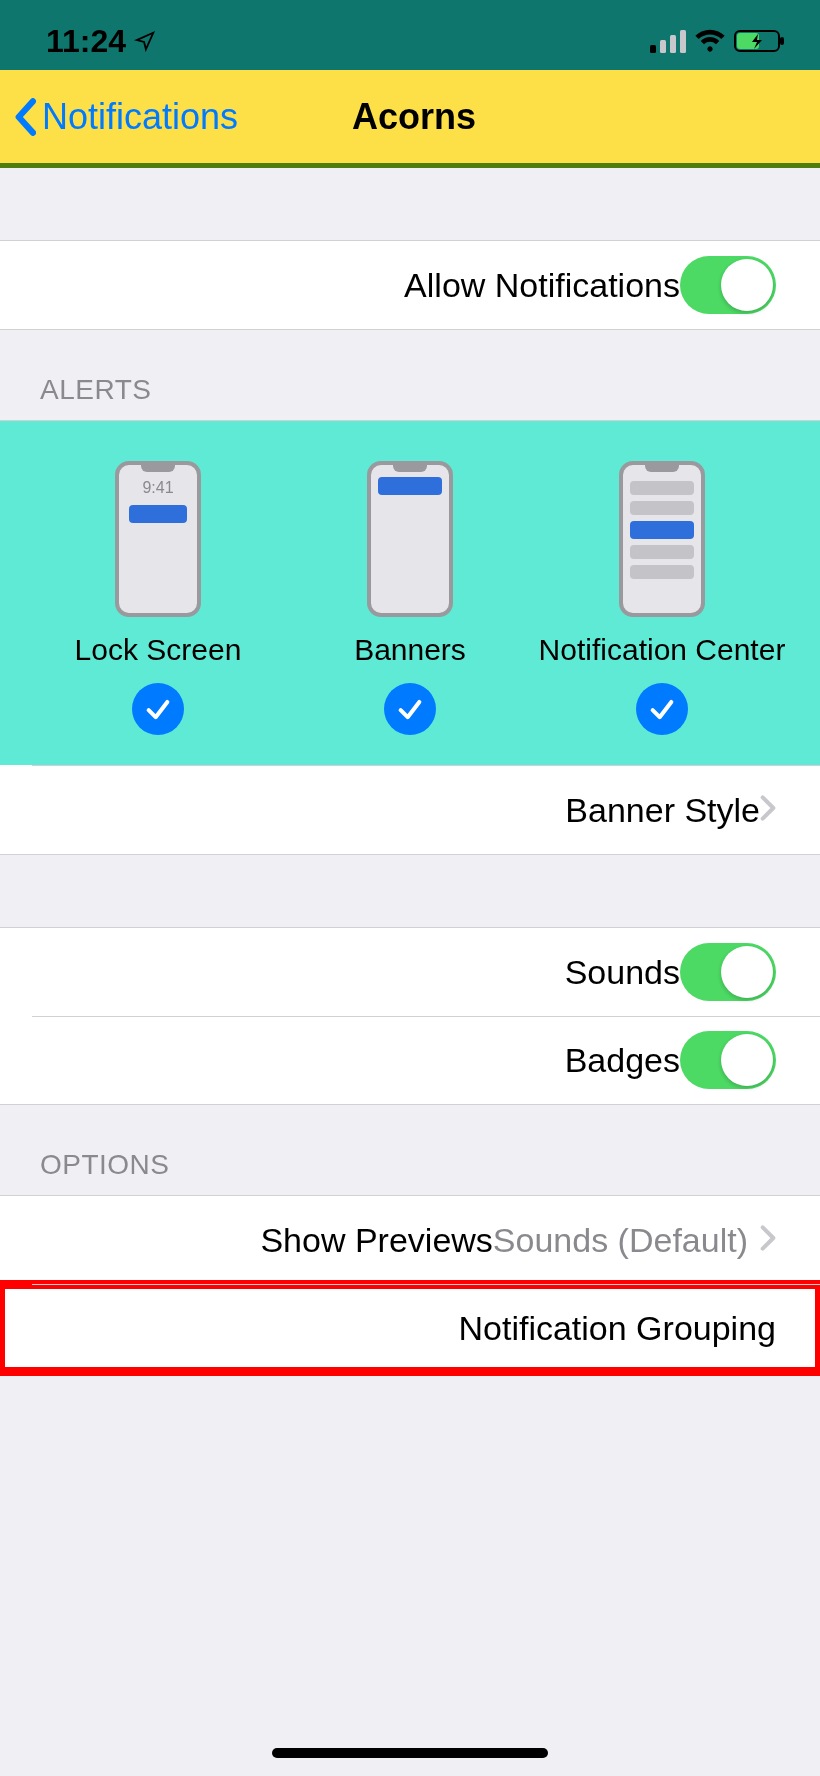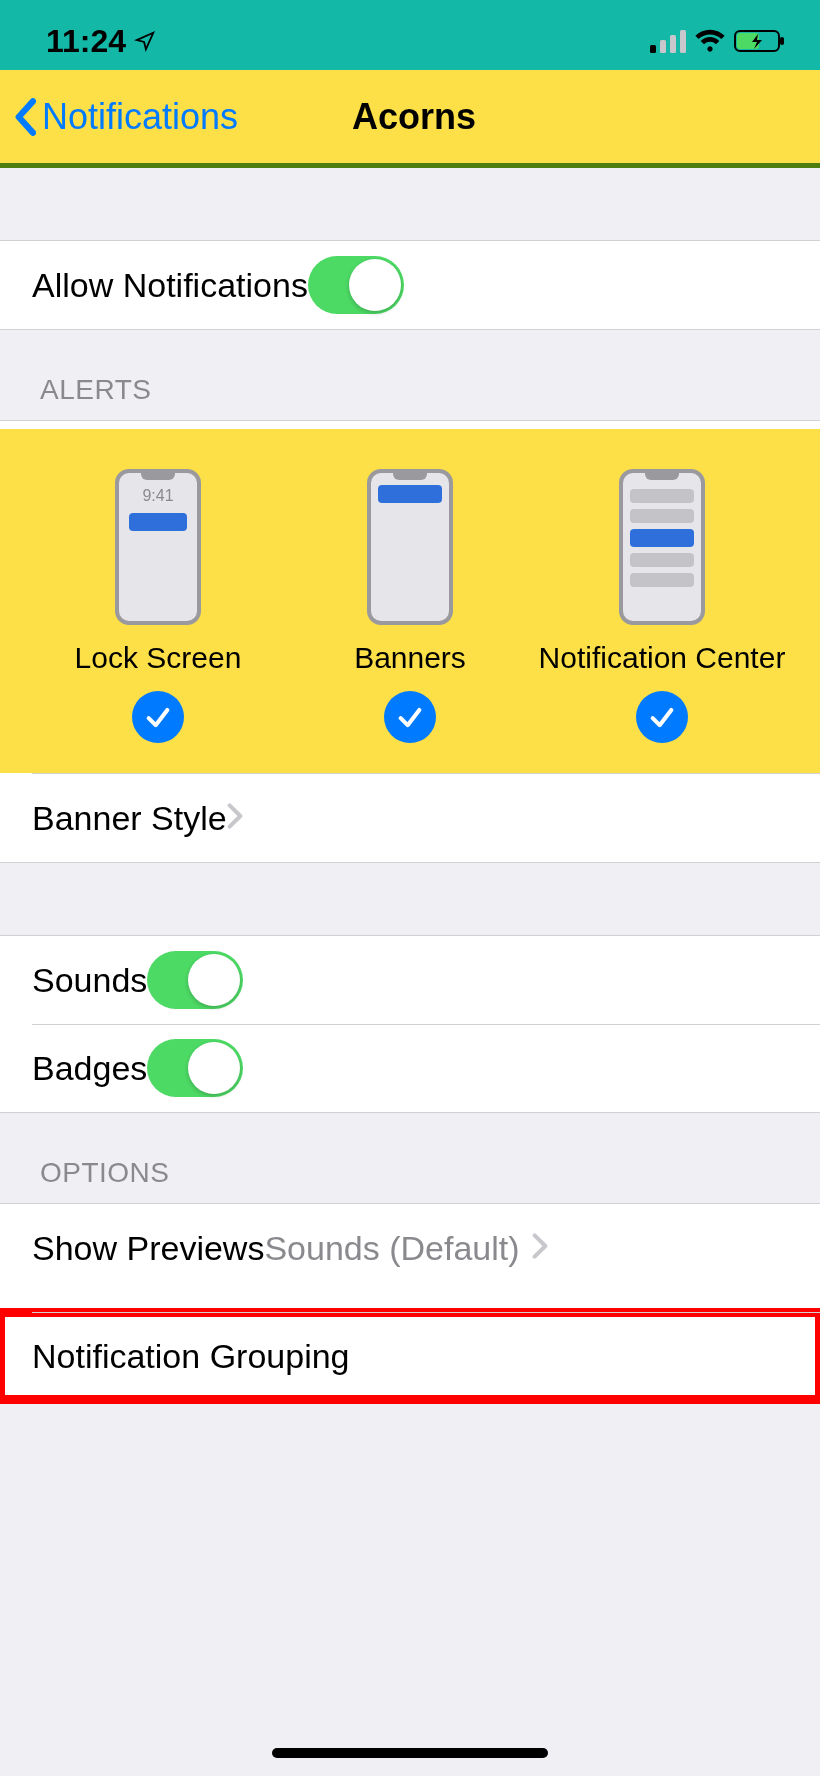--- a/index.html
+++ b/index.html
@@ -13,21 +13,21 @@
   }
   
   .status-bar {
     height: 70px;
     display: flex;
     align-items: center;
     justify-content: space-between;
     padding: 12px 34px 0 46px;
     font-size: 32px;
     font-weight: 600;
-    background: #14b8a6;
+    background: #0f766e;
   }
   .status-left { display: flex; align-items: center; gap: 8px; }
   .status-right { display: flex; align-items: center; gap: 8px; }
   .status-icon svg { display: block; }
 
   
   .nav-header {
     height: 98px;
     background: #fde047;
     border-bottom: 5px solid #4d7c0f;
@@ -64,23 +64,23 @@
     padding: 44px 32px 14px 40px;
     text-transform: uppercase;
     letter-spacing: 0.5px;
   }
 
   
   .cell-group { background: #fff; border-top: 1px solid #d1d1d4; border-bottom: 1px solid #d1d1d4; }
   .cell {
     display: flex;
     align-items: center;
-    justify-content: flex-start;
+    justify-content: flex-end;
     min-height: 88px;
-    padding: 0 24px 0 32px;
+    padding: 0 44px 0 32px;
     font-size: 34px;
     position: relative;
   }
   .cell + .cell::before {
     content: "";
     position: absolute;
     left: 32px; right: 0; top: 0;
     height: 1px;
     background: #d1d1d4;
   }
@@ -98,21 +98,21 @@
   .toggle .knob {
     position: absolute;
     top: 3px; right: 3px;
     width: 52px; height: 52px;
     border-radius: 50%;
     background: #fff;
     box-shadow: 0 2px 4px rgba(0,0,0,0.2);
   }
 
   
-  .alerts-body { padding: 40px 32px 30px; background:#fde047;margin-top:8px; }
+  .alerts-body { padding: 40px 32px 30px; background:#5eead4; }
   .alert-types {
     display: flex;
     justify-content: space-between;
   }
   .alert-type {
     flex: 1;
     display: flex;
     flex-direction: column;
     align-items: center;
     gap: 16px;
@@ -157,21 +157,20 @@
     margin-top: 14px;
   }
 
   .alerts-group .separator {
     height:1px; background:#d1d1d4; margin-left:32px;
   }
 
   .highlight-box {
     outline: 9px solid #ff0000;
     outline-offset: -5px;
-    margin-top: 20px;
   }
 
   
   .home-indicator {
     position: absolute;
     bottom: 18px;
     left: 50%;
     transform: translateX(-50%);
     width: 276px; height: 10px;
     background: #000;

